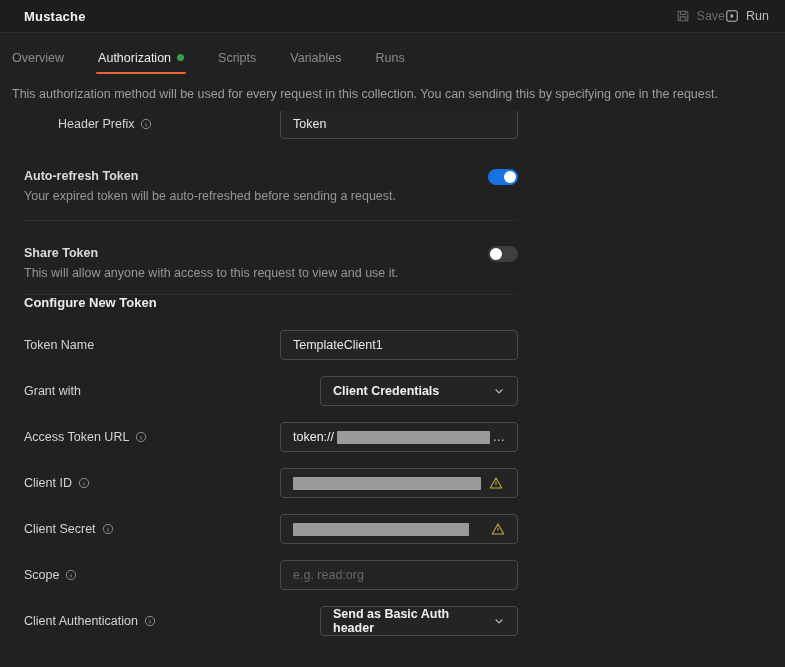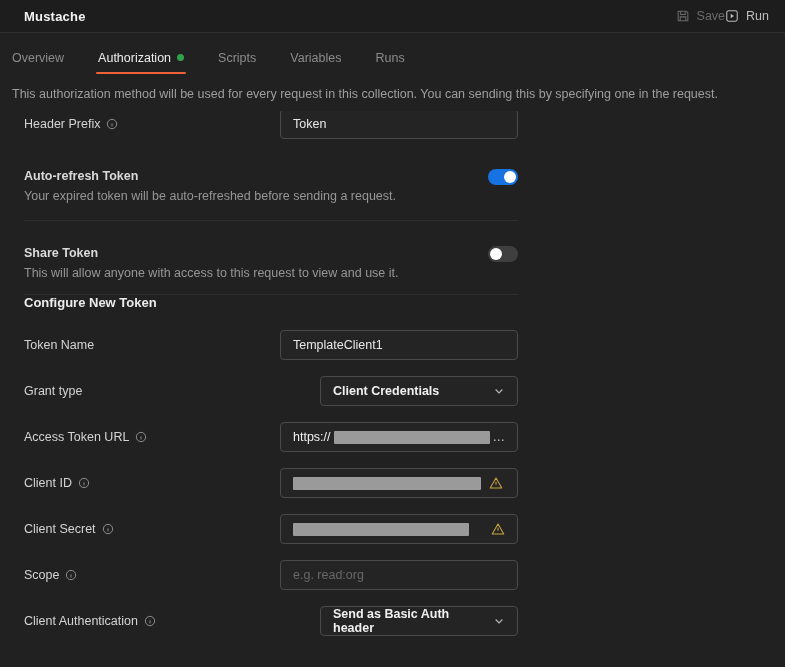--- a/index.html
+++ b/index.html
@@ -26,21 +26,21 @@
        background:#ef6237;border-radius:1px;}
   .dot{width:7px;height:7px;border-radius:50%;background:#31a24c;display:none;}
   .tab .dot.show{display:block;}
 
   
   .banner{padding:13px 12px 9px;font-size:12.5px;line-height:15px;color:#9e9e9e;}
 
   
   .form{width:518px;box-sizing:border-box;padding-left:24px;overflow:hidden;}
   .frow{display:flex;align-items:center;height:30px;margin-top:16px;}
-  .frow.first{margin-top:-2px;}
+  .frow.first{margin-top:-2px;margin-left:34px;}
   .frow.tname{margin-top:19px;}
   .flabel{flex:1;display:flex;align-items:center;gap:6px;font-size:12.5px;color:#d4d4d4;}
   .fcontrol{width:238px;}
   .input,.select{height:30px;box-sizing:border-box;border:1px solid #4a4a4a;border-radius:4px;
           background:#242424;display:flex;align-items:center;padding:0 12px;
           font-size:12.5px;color:#e8e8e8;}
   .select{justify-content:space-between;cursor:pointer;margin-left:40px;}
   .select .sval{font-weight:700;color:#f0f0f0;}
   .placeholder{color:#686868;}
   .info{color:#8f8f8f;display:flex;cursor:pointer;}
@@ -178,21 +178,21 @@
       </div>
       <div class="fcontrol">
         <div class="input">
           <span>TemplateClient1</span>
         </div>
       </div>
     </div>
 
     <div class="frow">
       <div class="flabel">
-        <span>Grant type</span>
+        <span>Grant with</span>
       </div>
       <div class="fcontrol">
         <div class="select">
           <span class="sval">Client Credentials</span>
           <span class="chev">
             <svg width="12" height="12" viewBox="0 0 16 16" fill="none" stroke="currentColor" stroke-width="1.6">
                 <path d="M3.5 6 8 10.5 12.5 6"></path>
               </svg>
           </span>
         </div>
@@ -206,21 +206,21 @@
           <svg width="12" height="12" viewBox="0 0 16 16" fill="none" stroke="currentColor" stroke-width="1.3">
             <circle cx="8" cy="8" r="6.2"></circle>
               <path d="M8 7.2v4"></path>
               <path d="M8 4.6v.2"></path>
           </svg>
         </span>
       </div>
       <div class="fcontrol">
         <div class="input">
           <span class="redact-wrap">
-            <span class="url-prefix">https://</span>
+            <span class="url-prefix">token://</span>
             <span class="redact-bar rb-fill"></span>
             <span class="ellipsis">…</span>
           </span>
         </div>
       </div>
     </div>
 
     <div class="frow">
       <div class="flabel">
         <span>Client ID</span>

